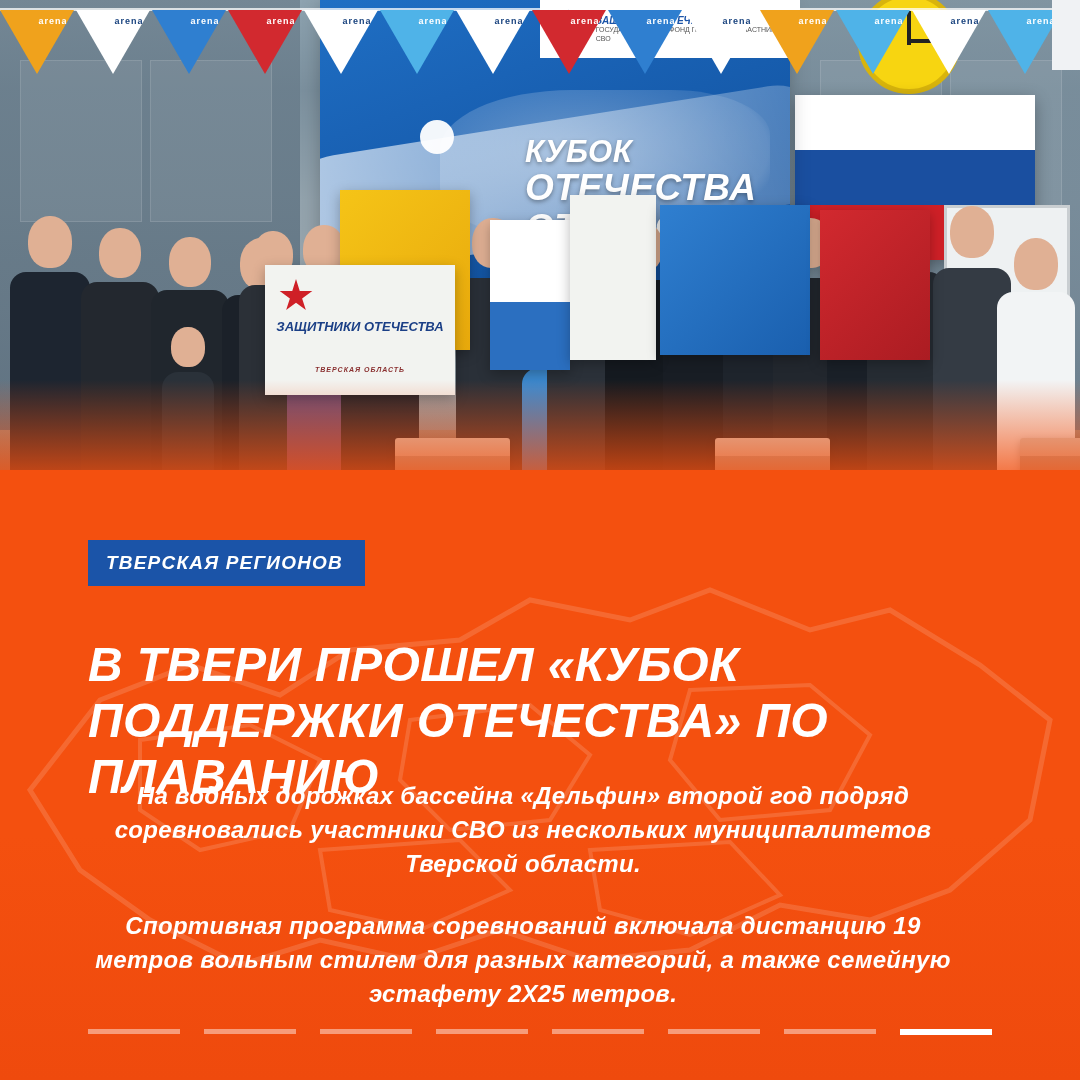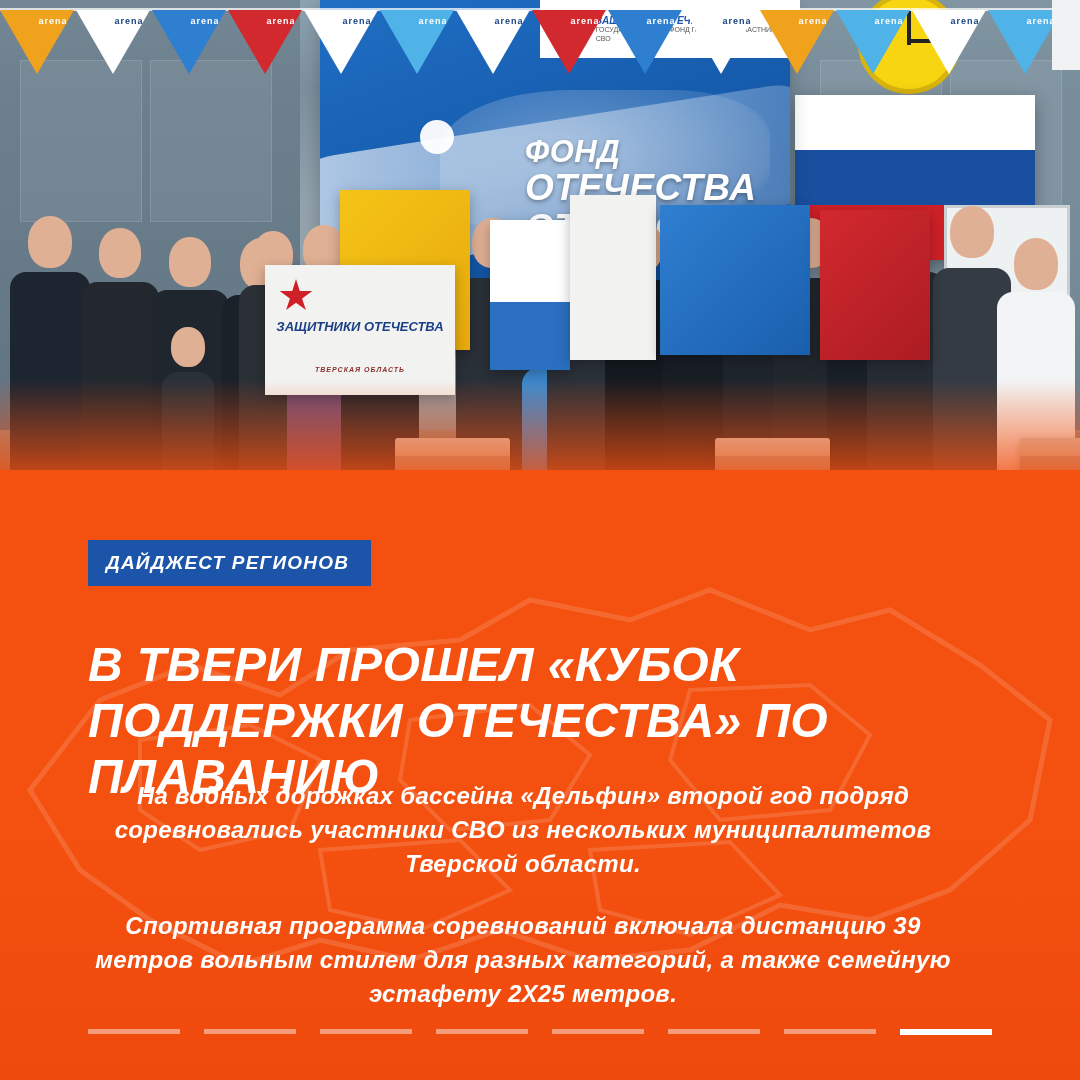--- a/index.html
+++ b/index.html
@@ -242,21 +242,21 @@
     </div>
 
     <div class="rflag"></div>
     <div class="whiteboard"></div>
 
     <div class="banner">
       <div class="map"></div>
       <div class="swoosh"></div>
       <div class="ball"></div>
       <div class="btxt">
-        <div class="l1">ФОНД</div>
+        <div class="l1">КУБОК</div>
         <div class="l2">ОТЕЧЕСТВА</div>
         <div class="l3">ОТЕЧЕСТВА</div>
       </div>
     </div>
     <div class="banner-top">
       <div class="star"></div>
       <div>
         <div class="tt">ЗАЩИТНИКИ ОТЕЧЕСТВА</div>
         <div class="tt2">ГОСУДАРСТВЕННЫЙ ФОНД ПОДДЕРЖКИ УЧАСТНИКОВ СВО</div>
       </div>
@@ -420,26 +420,26 @@
       <svg viewBox="0 0 1100 560" preserveAspectRatio="none" aria-hidden="true">
         <path d="M40 300 L110 210 L200 175 L290 205 L360 160 L470 150 L540 110 L640 130 L720 100 L820 140 L900 120 L990 175 L1060 230 L1040 330 L960 400 L880 430 L790 415 L700 460 L600 470 L510 440 L420 470 L330 450 L250 475 L160 430 L90 380 Z" fill="none" stroke="#ffffff" stroke-width="5"></path>
         <path d="M150 250 L260 235 L330 270 L300 340 L210 360 L150 320 Z" fill="none" stroke="#ffffff" stroke-width="4"></path>
         <path d="M420 230 L540 215 L600 265 L560 330 L460 340 L410 290 Z" fill="none" stroke="#ffffff" stroke-width="4"></path>
         <path d="M700 200 L820 195 L880 245 L840 320 L730 330 L680 270 Z" fill="none" stroke="#ffffff" stroke-width="4"></path>
         <path d="M330 360 L470 350 L520 400 L430 440 L340 420 Z" fill="none" stroke="#ffffff" stroke-width="4"></path>
         <path d="M600 360 L740 352 L790 405 L700 445 L610 420 Z" fill="none" stroke="#ffffff" stroke-width="4"></path>
       </svg>
     </div>
 
-    <div class="tag">ДАЙДЖЕСТ РЕГИОНОВ</div>
+    <div class="tag">ТВЕРСКАЯ РЕГИОНОВ</div>
 
     <h1 class="headline">В ТВЕРИ ПРОШЕЛ «КУБОК ПОДДЕРЖКИ ОТЕЧЕСТВА» ПО ПЛАВАНИЮ</h1>
 
     <p class="para para1">На водных дорожках бассейна «Дельфин» второй год подряд соревновались участники СВО из нескольких муниципалитетов Тверской области.</p>
-    <p class="para para2">Спортивная программа соревнований включала дистанцию 39 метров вольным стилем для разных категорий, а также семейную эстафету 2Х25 метров.</p>
+    <p class="para para2">Спортивная программа соревнований включала дистанцию 19 метров вольным стилем для разных категорий, а также семейную эстафету 2Х25 метров.</p>
 
     <div class="pager">
       <div class="dash" style="left:0px;width:92px;"></div>
       <div class="dash" style="left:116px;width:92px;"></div>
       <div class="dash" style="left:232px;width:92px;"></div>
       <div class="dash" style="left:348px;width:92px;"></div>
       <div class="dash" style="left:464px;width:92px;"></div>
       <div class="dash" style="left:580px;width:92px;"></div>
       <div class="dash" style="left:696px;width:92px;"></div>
       <div class="dash active" style="left:812px;width:92px;"></div>

